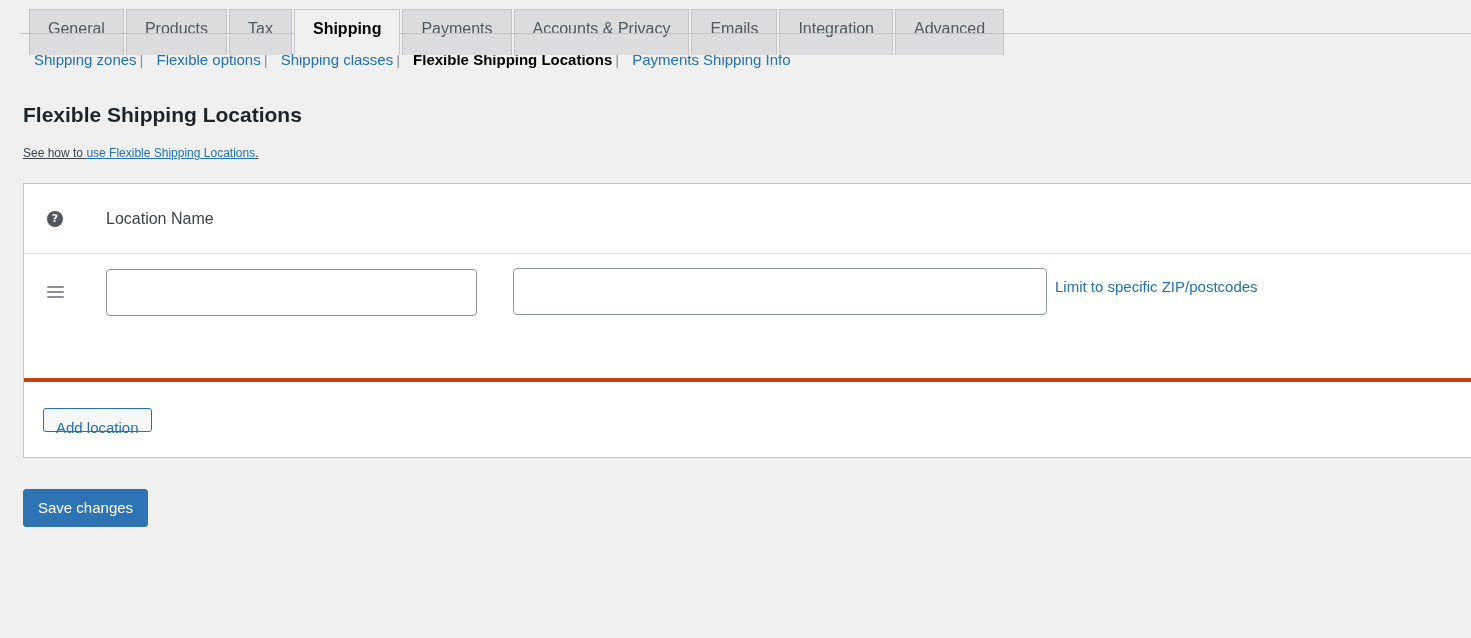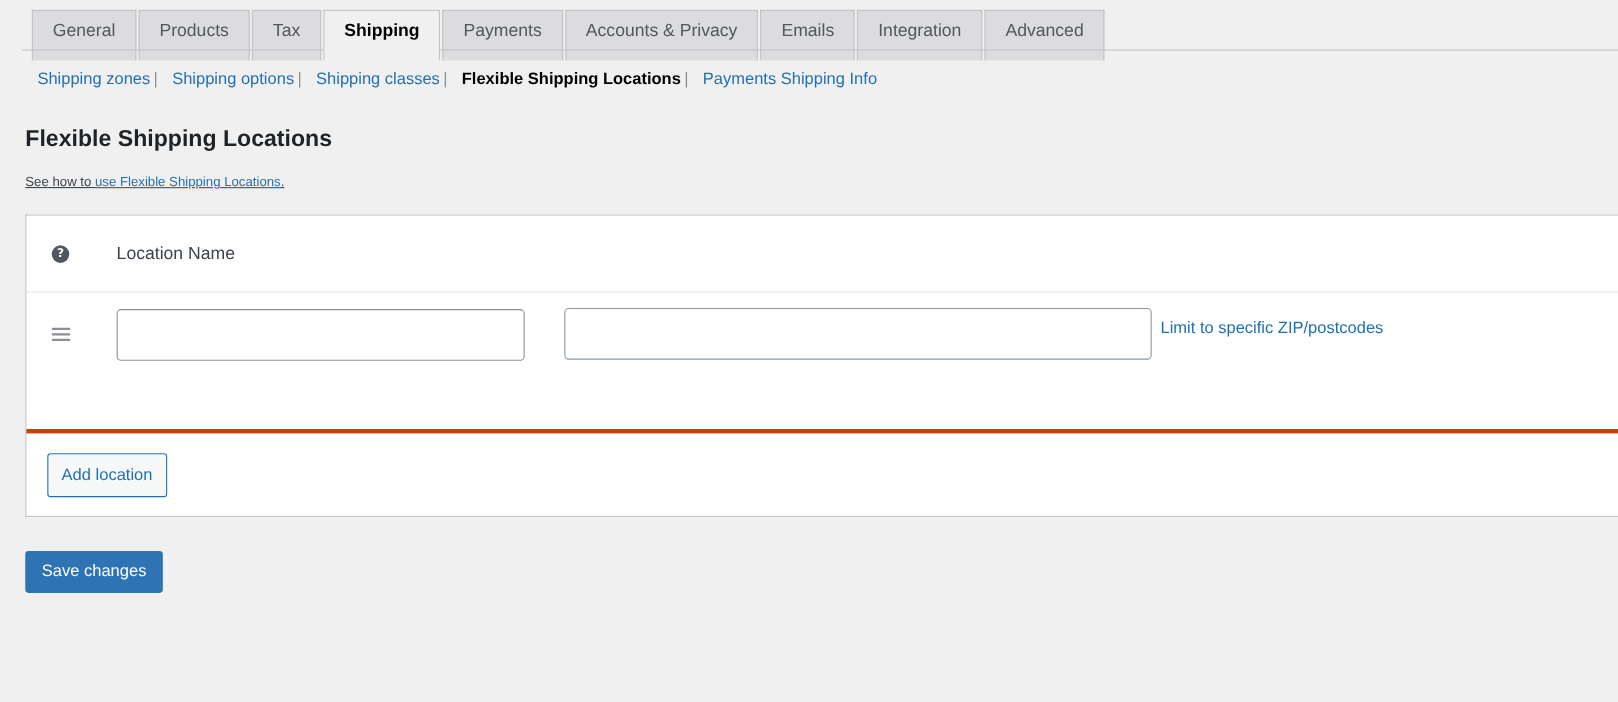--- a/index.html
+++ b/index.html
@@ -13,21 +13,21 @@
     font-family: "Liberation Sans", sans-serif;
     font-size: 14px;
     color: #3c434a;
     overflow: hidden;
   }
 
   
   .nav-tab-wrapper {
     position: relative;
     padding: 9px 0 0 29px;
-    height: 46px;
+    height: 34px;
     box-sizing: border-box;
   }
   .nav-tab-wrapper::after {
     content: "";
     position: absolute;
     left: 20px;
     right: 0;
     bottom: 0;
     height: 1px;
     background: #c3c4c7;
@@ -238,21 +238,21 @@
     font-size: 15px;
     text-decoration: none;
     white-space: nowrap;
   }
 
   
   .button-secondary {
     display: inline-block;
     margin-left: 19px;
     padding: 0 12px;
-    height: 40px;
+    height: 24px;
     line-height: 38px;
     background: #f6f7f7;
     border: 1px solid #2271b1;
     border-radius: 3px;
     color: #2271b1;
     font-family: "Liberation Sans", sans-serif;
     font-size: 15px;
     cursor: pointer;
     box-sizing: border-box;
   }
@@ -277,21 +277,21 @@
 
 
 
 
 <nav class="nav-tab-wrapper">
   <a class="nav-tab">General</a><a class="nav-tab">Products</a><a class="nav-tab">Tax</a><a class="nav-tab active">Shipping</a><a class="nav-tab">Payments</a><a class="nav-tab">Accounts &amp; Privacy</a><a class="nav-tab">Emails</a><a class="nav-tab">Integration</a><a class="nav-tab">Advanced</a>
 </nav>
 
 
 <div class="subsubsub">
-  <a>Shipping zones</a><span class="sep">|</span><a>Shipping options</a><span class="sep">|</span><a>Shipping classes</a><span class="sep">|</span><a class="current">Flexible Shipping Locations</a><span class="sep">|</span><a>Payments Shipping Info</a>
+  <a>Shipping zones</a><span class="sep">|</span><a>Flexible options</a><span class="sep">|</span><a>Shipping classes</a><span class="sep">|</span><a class="current">Flexible Shipping Locations</a><span class="sep">|</span><a>Payments Shipping Info</a>
 </div>
 
 
 <h2 class="page-title">Flexible Shipping Locations</h2>
 
 <p class="intro"><span>See how to </span><a>use Flexible Shipping Locations</a><span>.</span></p>
 
 
 <div class="wc-shipping-locations">
 

